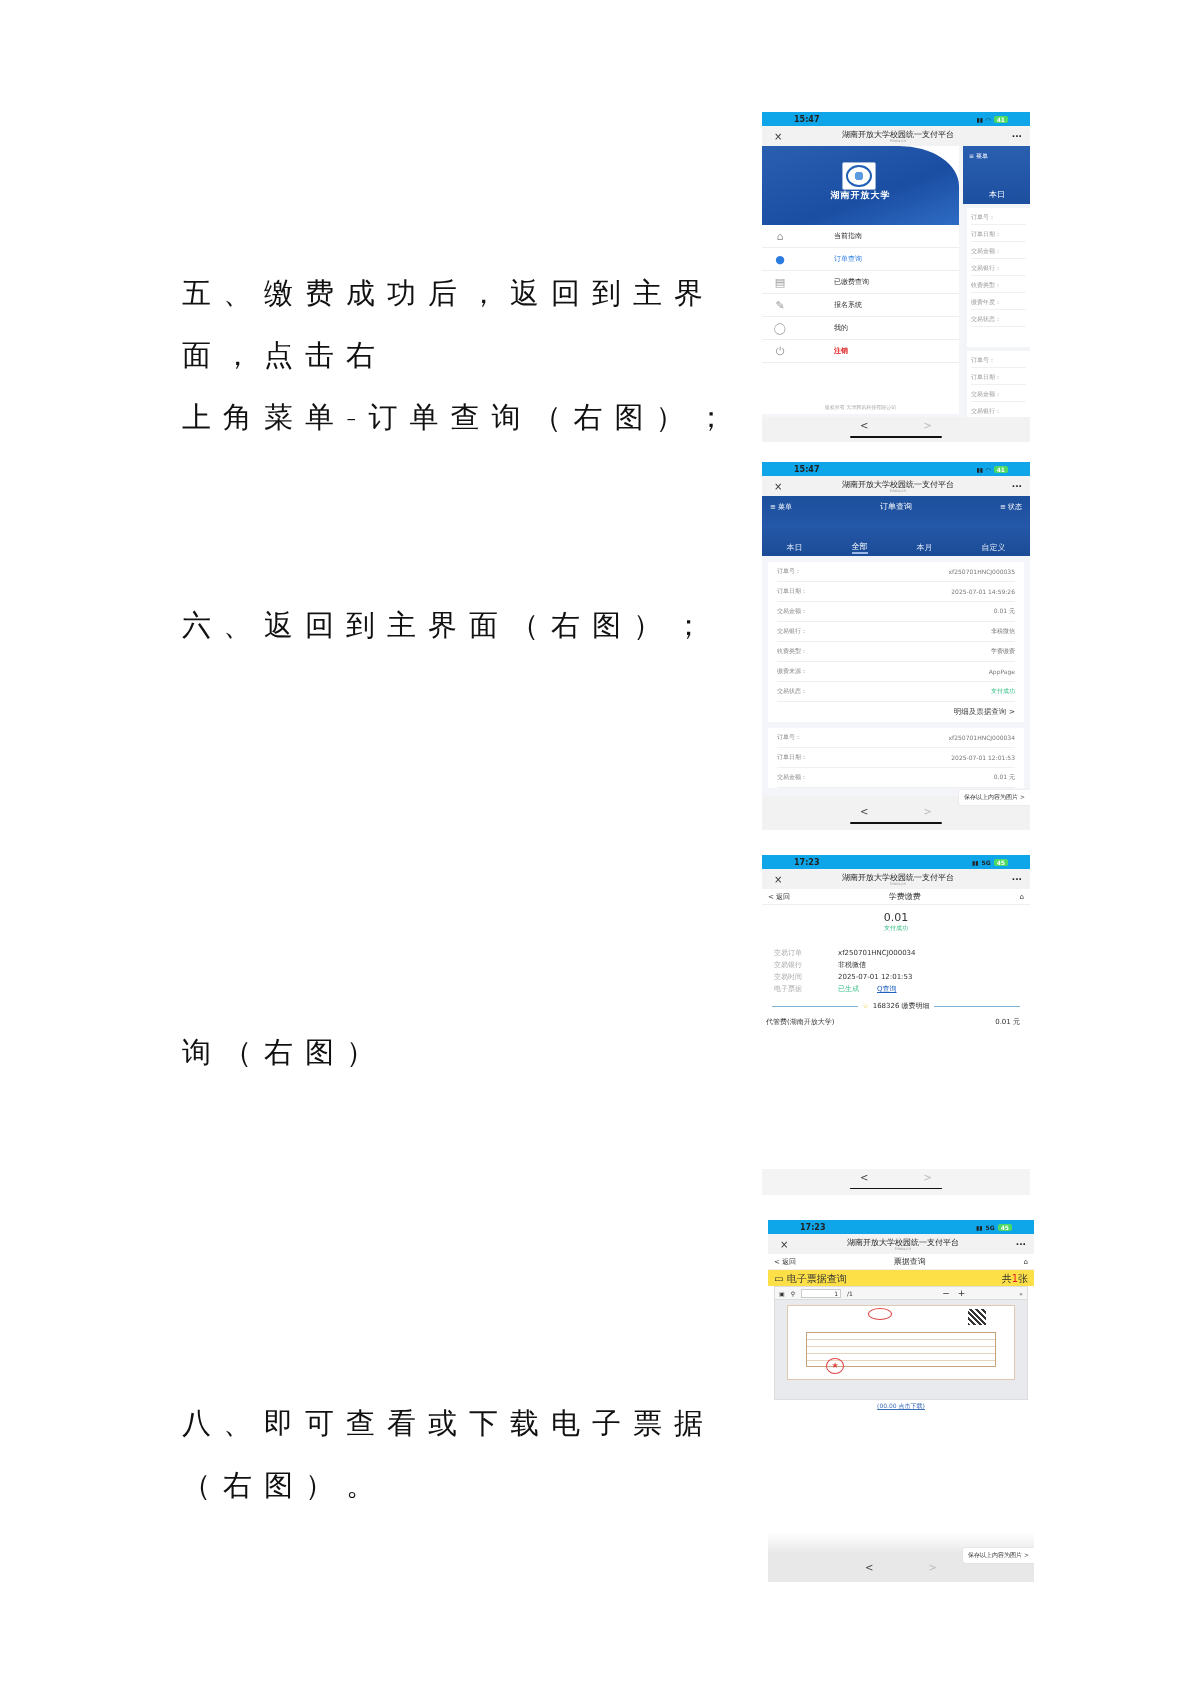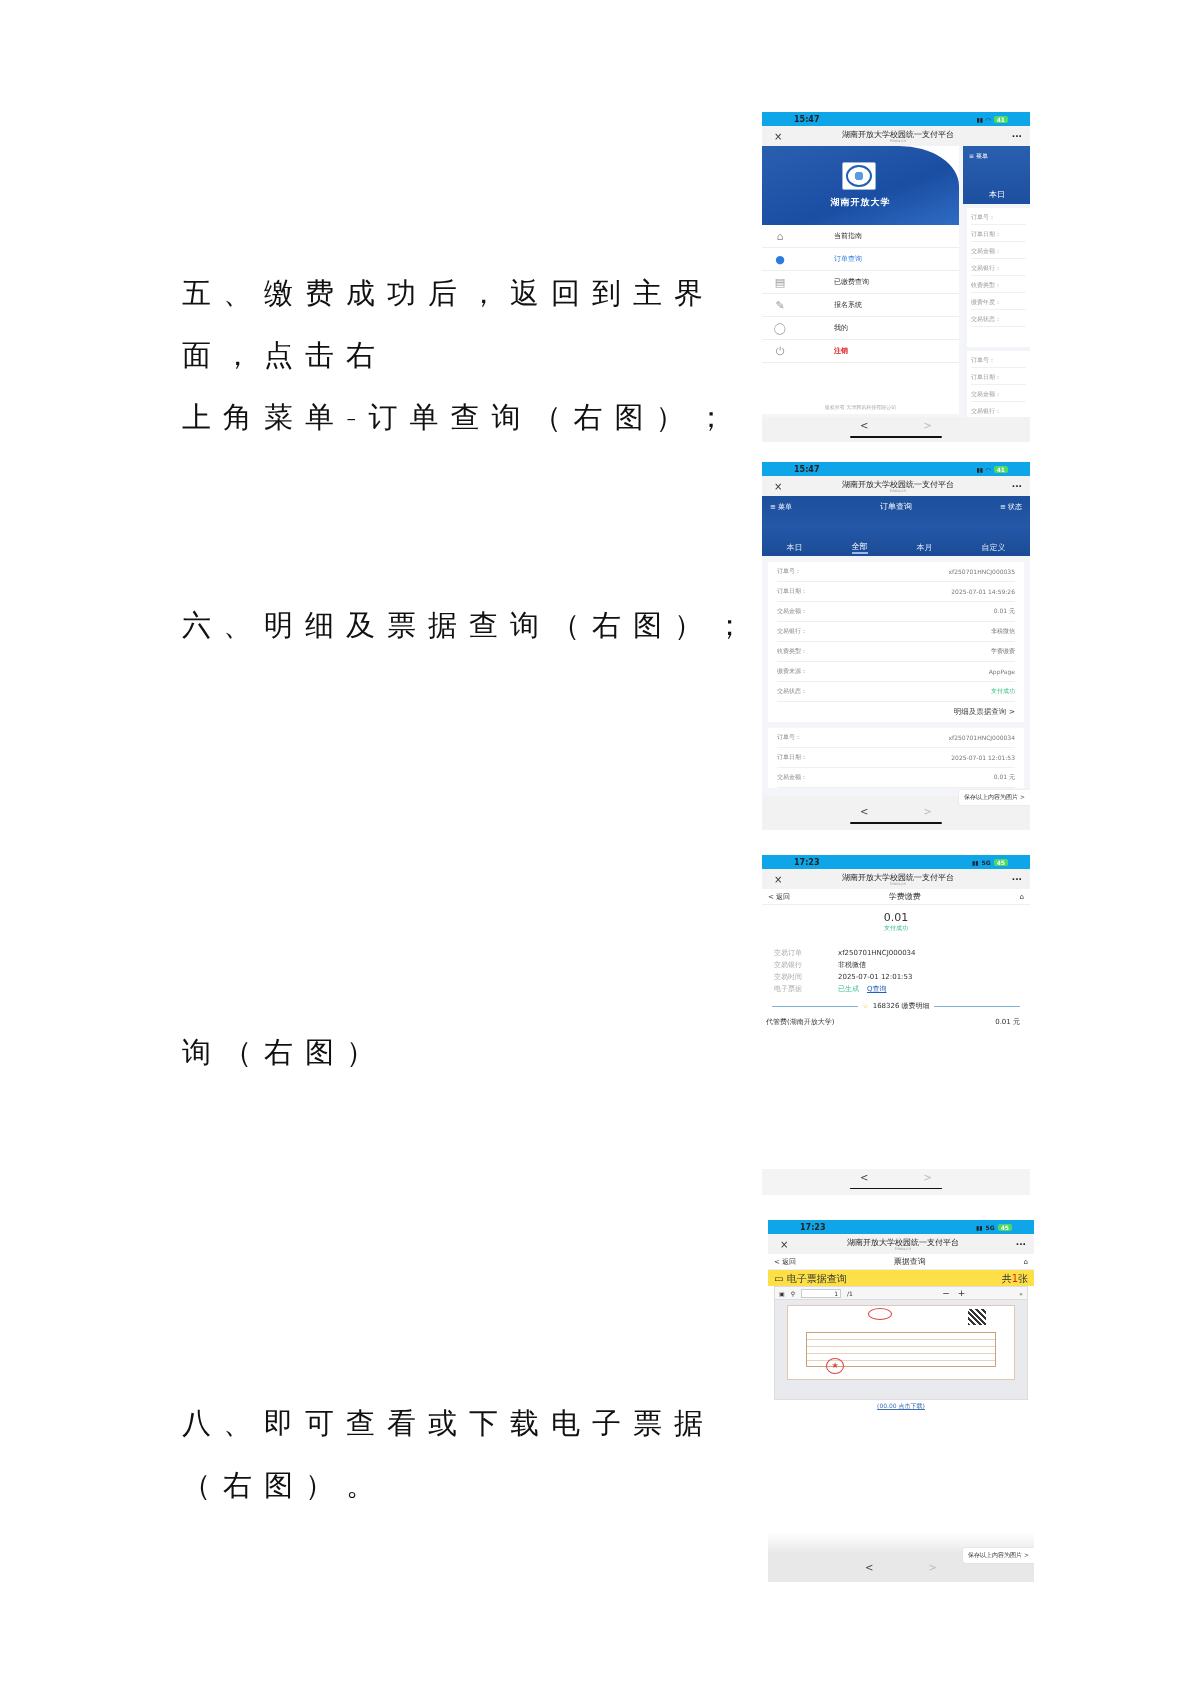--- a/index.html
+++ b/index.html
@@ -30,21 +30,21 @@
   .navbar .arrows { display: flex; gap: 55px; color: #444; font-size: 10px; padding-top: 3px; }
   .navbar .arrows span:last-child { color: #bbb; }
   .navbar .home-ind { width: 92px; height: 2px; background: #111; border-radius: 1px; margin: 5px 0 4px; }
   .save-pill { position: absolute; right: 0; background: #fff; font-size: 6px; color: #333; padding: 3px 5px; border-radius: 3px 0 0 3px; box-shadow: 0 0 2px rgba(0,0,0,.1); }
 
   
   .p1-left { position: absolute; left: 0; top: 34px; width: 197px; bottom: 28px; background: #fff; }
   .p1-hero { height: 79px; background: linear-gradient(160deg,#2a5fb0,#1a4ea3 60%,#2f6cc4); border-top-right-radius: 60px 40px; position: relative; color: #fff; }
   .p1-logo { position: absolute; left: 80px; top: 16px; width: 34px; height: 28px; background: #fff; border: 1px solid #9db3d8; border-radius: 2px; display: flex; align-items: center; justify-content: center; }
   .p1-logo div { width: 26px; height: 22px; border-radius: 50%; border: 2px solid #1f5fb5; background: radial-gradient(circle,#5a9ae0 30%,#fff 32%); }
-  .p1-school { position: absolute; left: 0; right: 0; top: 50px; text-align: center; font-size: 9px; font-weight: bold; letter-spacing: 1px; }
+  .p1-school { position: absolute; left: 0; right: 0; top: 43px; text-align: center; font-size: 9px; font-weight: bold; letter-spacing: 1px; }
   .menu-row { height: 23px; border-bottom: 1px solid #eee; display: flex; align-items: center; }
   .menu-row .ic { width: 36px; text-align: center; font-size: 11px; color: #999; }
   .menu-row .lb { margin-left: 36px; font-size: 7px; color: #333; }
   .menu-row.active .lb { color: #2c7ce0; }
   .menu-row.active .ic { color: #2c7ce0; }
   .menu-row.danger .lb { color: #e02020; font-weight: bold; }
   .p1-copy { position: absolute; bottom: 4px; left: 0; right: 0; text-align: center; font-size: 5px; color: #aaa; }
   .p1-right { position: absolute; left: 201px; top: 34px; right: 0; bottom: 28px; background: #f3f4f7; }
   .p1-right-hero { height: 58px; background: linear-gradient(180deg,#2a5fb0,#1d4f9f); color: #fff; position: relative; }
   .p1-right-hero .m { position: absolute; left: 6px; top: 6px; font-size: 6px; }
@@ -68,21 +68,21 @@
   
   .p3-header { height: 16px; background: #fff; display: flex; align-items: center; justify-content: space-between; padding: 0 6px; border-bottom: 1px solid #eee; font-size: 7px; color: #333; }
   .p3-header .title { font-size: 8px; }
   .p3-amount { text-align: center; background: #fff; padding: 6px 0 12px; }
   .p3-amount .a { font-size: 11px; color: #333; }
   .p3-amount .s { font-size: 6px; color: #3cc08a; }
   .p3-detail { background: #fff; padding: 2px 12px; font-size: 7px; }
   .p3-detail .r { display: flex; height: 12px; align-items: center; }
   .p3-detail .k { width: 64px; color: #aaa; }
   .p3-detail .v { color: #333; }
-  .p3-detail .v.green { color: #3cc08a; margin-right: 8px; }
+  .p3-detail .v.green { color: #3cc08a; margin-right: 18px; }
   .p3-detail .v.link { color: #1f5fc0; text-decoration: underline; }
   .p3-sep { display: flex; align-items: center; gap: 4px; padding: 4px 10px; background: #fff; font-size: 7px; color: #333; }
   .p3-sep .line { flex: 1; height: 1px; background: #7fb5d9; }
   .p3-fee { display: flex; justify-content: space-between; padding: 2px 10px 0 4px; background: #fff; font-size: 7px; color: #333; }
 
   
   .p4-head2 { height: 16px; background: #fde047; display: flex; justify-content: space-between; align-items: flex-end; padding: 0 6px; font-size: 10px; color: #333; }
   .p4-head2 .count b { color: #e02020; font-weight: normal; }
   .p4-viewer { margin: 0 6px; background: #e9eaee; border: 1px solid #ddd; height: 114px; position: relative; }
   .p4-toolbar { height: 13px; background: #f6f6f6; display: flex; align-items: center; padding: 0 4px; gap: 6px; font-size: 6px; color: #333; border-bottom: 1px solid #ddd; }
@@ -98,21 +98,21 @@
   .p4-fade { position: absolute; left: 0; right: 0; bottom: 28px; height: 22px; background: linear-gradient(180deg,#fff,#e8e8e8); }
 </style>
 </head>
 <body>
 
 <div class="step-text" style="top:262px;">
   <div>五、缴费成功后，返回到主界面，点击右</div>
   <div>上角菜单-订单查询（右图）；</div>
 </div>
 <div class="step-text" style="top:594px;">
-  <div>六、明细及票据查询（右图）；</div>
+  <div>六、返回到主界面（右图）；</div>
 </div>
 <div class="step-text" style="top:1021px;">
   <div>询（右图）</div>
 </div>
 <div class="step-text" style="top:1392px;">
   <div>八、即可查看或下载电子票据（右图）。</div>
 </div>
 
 <div class="phone" style="left:762px; top:112px; width:268px; height:330px;">
   <div class="statusbar">

